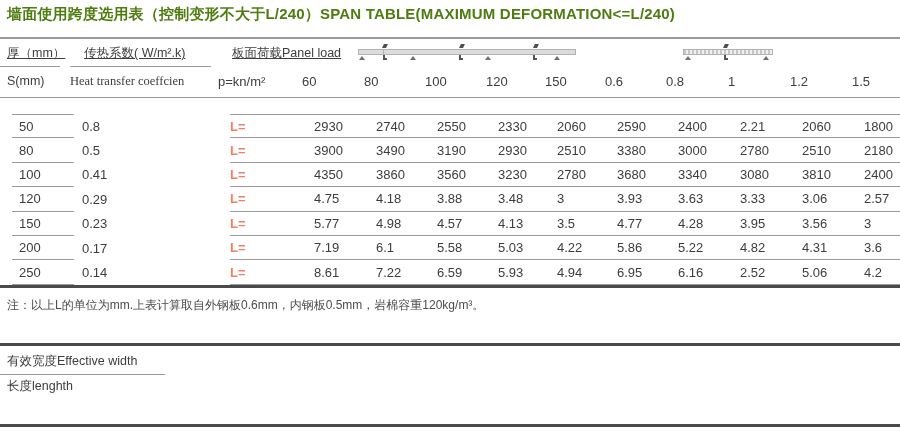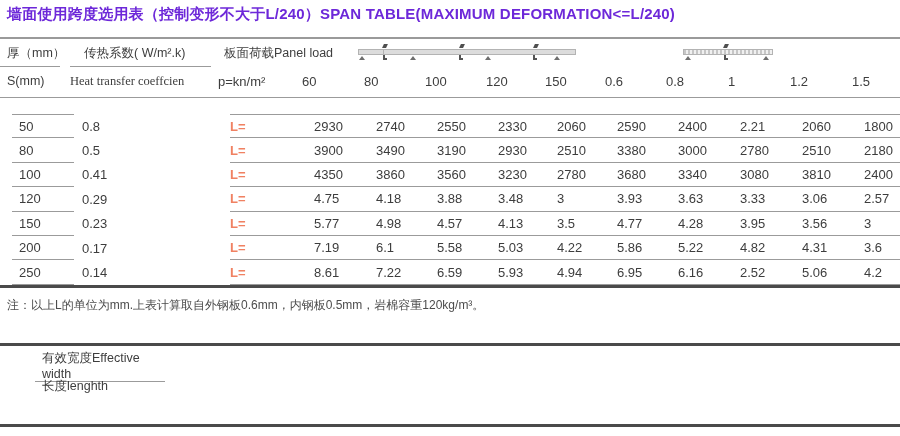--- a/index.html
+++ b/index.html
@@ -1,26 +1,26 @@
 <!DOCTYPE html>
 <html><head>
 <meta charset="utf-8">
 <style>
   * { margin:0; padding:0; box-sizing:border-box; }
   html,body { background:#ffffff; }
   body { font-family:"Liberation Sans","DejaVu Sans",sans-serif; color:#3d3d3d; }
   .page { position:relative; width:900px; height:436px; background:#fff; overflow:hidden; }
 
   .title { position:absolute; left:7px; top:5px; font-size:15px; font-weight:bold;
-           color:#6d28d9; letter-spacing:0.2px; white-space:nowrap; }
+           color:#4d7c0f; letter-spacing:0.2px; white-space:nowrap; }
   .rule-title { position:absolute; left:0; top:37px; width:900px; height:2px; background:#9a9a9a; }
 
   
-  .hzh { position:absolute; top:45px; font-size:12.5px; color:#3e3e3e; white-space:nowrap; }
-  #h-thick-zh { left:7px; } #h-coeff-zh { left:84px; } #h-load-zh { left:224px; }
+  .hzh { position:absolute; top:45px; font-size:12.5px; color:#3e3e3e; white-space:nowrap;text-decoration:underline; }
+  #h-thick-zh { left:7px; } #h-coeff-zh { left:84px; } #h-load-zh { left:232px; }
   .u-thick { position:absolute; top:66px; left:0; width:60px; height:1px; background:#9b9b9b; }
   .u-coeff { position:absolute; top:66px; left:70px; width:141px; height:1px; background:#9b9b9b; }
 
   
   .hdr2 { position:absolute; top:74px; left:0; width:900px; display:grid;
           grid-template-columns:62px 8px 148px 682px; }
   .hdr2 .hcell-s { padding-left:7px; font-size:12.5px; }
   .hdr2 .hcell-k { font-size:12.5px; white-space:nowrap;font-family:Liberation Serif, serif; }
   .loadgrid { display:grid; grid-template-columns:84px 62px 61px 61px 59px 60px 61px 62px 62px 62px 48px;
               font-size:13px; }
@@ -53,21 +53,21 @@
   .heavy { position:absolute; left:0; width:900px; background:#4a4a4a; }
   #hl1 { top:285px; height:2.5px; }
   #hl2 { top:343px; height:3px; }
   #hl3 { top:424px; height:2.5px; }
 
   .note { position:absolute; top:297px; left:7px; font-size:12px; color:#4c4c4c; white-space:nowrap; }
 
   
   #spec-rows { position:absolute; top:350px; left:0; width:900px; }
   .srow { display:grid; grid-template-columns:165px 15px 720px; height:24.6px; }
-  .srow .s-label { padding-left:7px; border-bottom:1px solid #9b9b9b; display:flex; align-items:center; font-size:12.5px;margin-left:35px; }
+  .srow .s-label { padding-left:7px; border-bottom:1px solid #9b9b9b; display:flex; align-items:center; font-size:12.5px; }
   .srow .s-gap { border-bottom:none; }
   .srow .s-value { padding-left:5px; border-bottom:1px solid #9b9b9b; display:flex; align-items:center; font-size:12.5px; }
   .srow:last-child .s-label, .srow:last-child .s-value { border-bottom:none; }
 </style>
 </head>
 <body>
 
 <div class="page">
 
   <div class="title">墙面使用跨度选用表（控制变形不大于L/240）SPAN TABLE(MAXIMUM DEFORMATION&lt;=L/240)</div>

